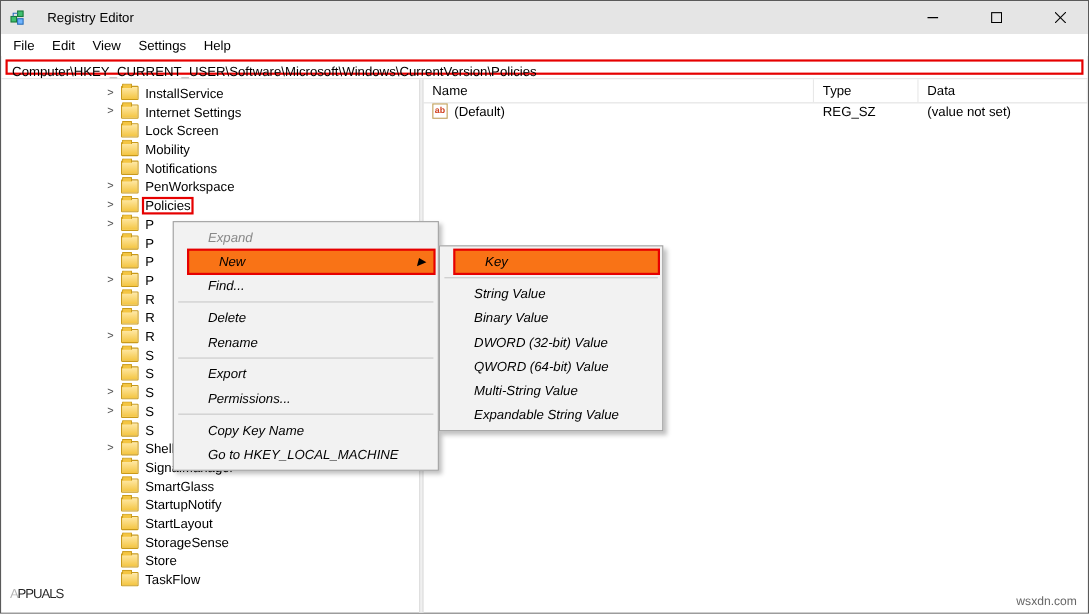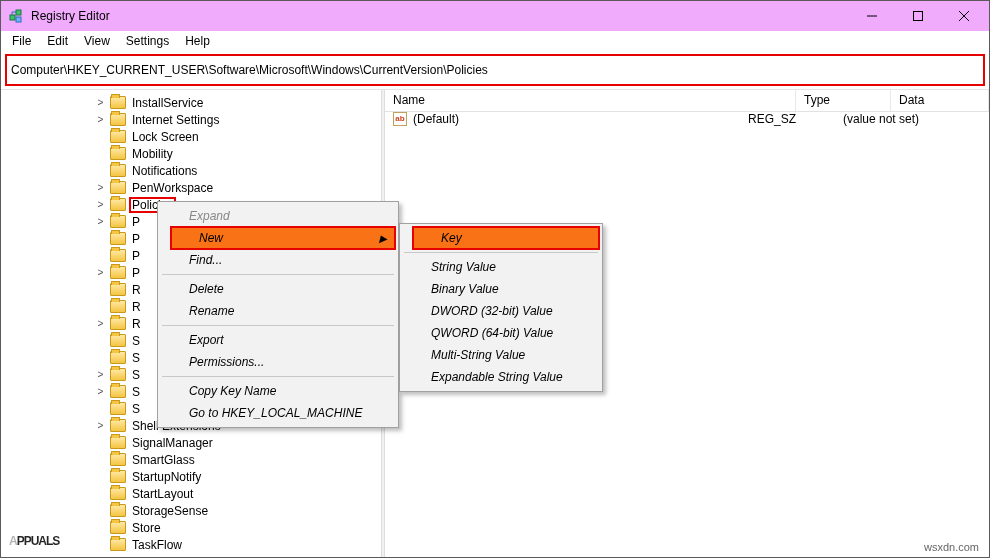--- a/index.html
+++ b/index.html
@@ -1,30 +1,30 @@
 <!DOCTYPE html>
 <html><head>
 <meta charset="utf-8">
 <style>
   *{box-sizing:border-box;margin:0;padding:0;font-family:"Segoe UI",Tahoma,sans-serif;font-size:12px;color:#000;}
   html,body{width:990px;height:558px;overflow:hidden;background:#fff;}
   .window{width:990px;height:558px;display:flex;flex-direction:column;border:1px solid #5a5a5a;background:#fff;position:relative;}
   
-  .titlebar{height:30px;display:flex;align-items:center;padding:0 2px 0 8px;background:#f0abfc;}
+  .titlebar{height:30px;display:flex;align-items:center;padding:0 2px 0 8px;background:#e5e5e5;gap:12px;}
   .titlebar .app-icon{width:16px;height:16px;margin-right:6px;display:flex;align-items:center;justify-content:center;}
   .titlebar .title{flex:0 0 auto;font-size:12px;}
   .titlebar .spacer{flex:1;}
   .winbtn{width:46px;height:30px;display:flex;align-items:center;justify-content:center;}
   .winbtn svg{stroke:#000;}
   
   .menubar{height:20px;display:flex;align-items:center;padding:0 4px;gap:2px;background:#fff;}
   .menubar .mitem{padding:2px 7px;cursor:default;}
   
   .addrwrap{padding:3px 4px 3px 4px;}
-  .addrbox{border:2px solid #e60000;padding:2px 4px;height:32px;display:flex;align-items:center;background:#fff;}
+  .addrbox{border:2px solid #e60000;padding:2px 4px;height:14px;display:flex;align-items:flex-start;background:#fff;}
   .addrbox span{font-size:12px;white-space:nowrap;}
   
   .body{flex:1;display:flex;overflow:hidden;border-top:1px solid #e5e5e5;}
   
   .tree{width:380px;overflow:auto;padding:4px 0 0 2px;position:relative;}
   .tree ul{list-style:none;padding-left:18px;}
   .tree > ul{padding-left:90px;}
   .tree li{position:relative;white-space:nowrap;}
   .row{display:flex;align-items:center;height:17px;gap:4px;padding-left:2px;}
   .exp{width:11px;height:11px;display:flex;align-items:center;justify-content:center;font-size:10px;color:#555;cursor:default;}
@@ -47,21 +47,21 @@
   .ctx{position:absolute;background:#f2f2f2;border:1px solid #a0a0a0;box-shadow:3px 3px 4px rgba(0,0,0,.25);padding:3px;z-index:50;}
   .ctx .citem{height:22px;display:flex;align-items:center;padding:0 40px 0 28px;position:relative;white-space:nowrap;font-style:italic;}
   .ctx .citem.disabled{color:#888;}
   .ctx .citem.sep{height:1px;background:#c8c8c8;margin:3px 1px;padding:0;}
   .ctx .citem .arrow{position:absolute;right:8px;font-size:10px;}
   .ctx .citem.hl{background:#f97316;margin-left:10px;}
   .ctx .citem.boxed{outline:2px solid #e60000;outline-offset:-1px;}
   .ctx.main{left:156px;top:200px;width:242px;}
   .ctx.sub{left:398px;top:222px;width:204px;}
   
-  .brand-left{position:absolute;left:8px;bottom:6px;font-size:24px;font-weight:700;color:#2b2b2b;opacity:.85;letter-spacing:-1px;}
+  .brand-left{position:absolute;left:8px;bottom:6px;font-size:24px;font-weight:400;color:#2b2b2b;opacity:.85;letter-spacing:-1px;}
   .brand-left .dim{opacity:.35;}
   .brand-right{position:absolute;right:10px;bottom:4px;font-size:11px;color:#666;}
 </style>
 </head>
 <body>
 
 <div class="window">
 
   <div class="titlebar">
     <span class="app-icon">
@@ -296,21 +296,21 @@
               <span class="exp blank"></span>
               <span class="folder"></span>
               <span class="lbl">TaskFlow</span>
             </div>
           </li>
         </ul>
     </div>
     <div class="splitter"></div>
     <div class="list">
       <div class="hdr">
-        <div class="col" style="width:411px">Name</div>
+        <div class="col" style="width:355px">Name</div>
         <div class="col" style="width:95px">Type</div>
         <div class="col" style="flex:1">Data</div>
       </div>
       <div class="row2">
         <div class="cell" style="width:355px">
           <span class="valicon">
               <span>ab</span>
             </span>
           <span>(Default)</span>
         </div>

